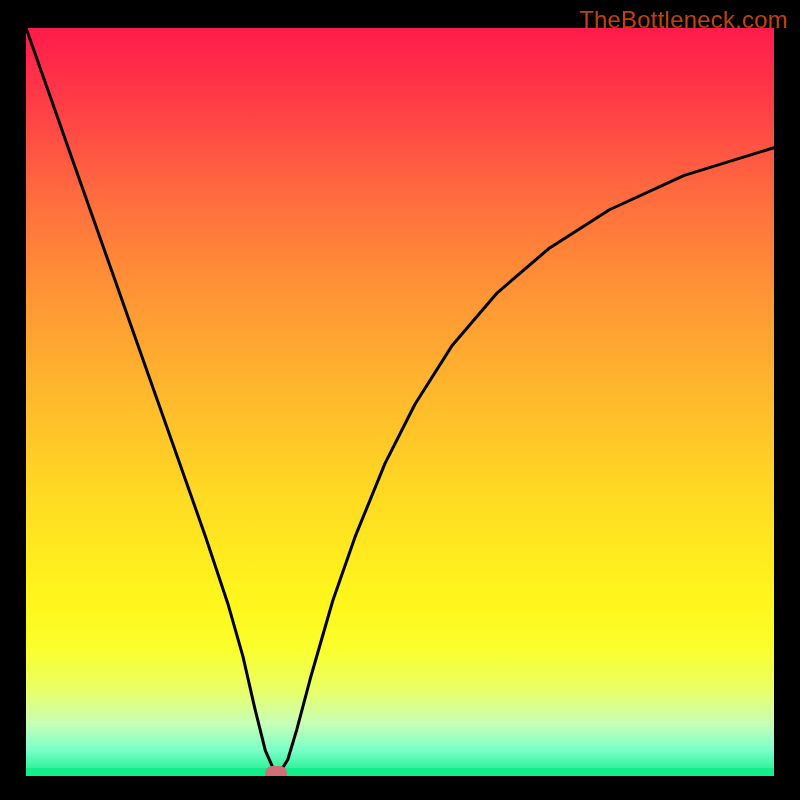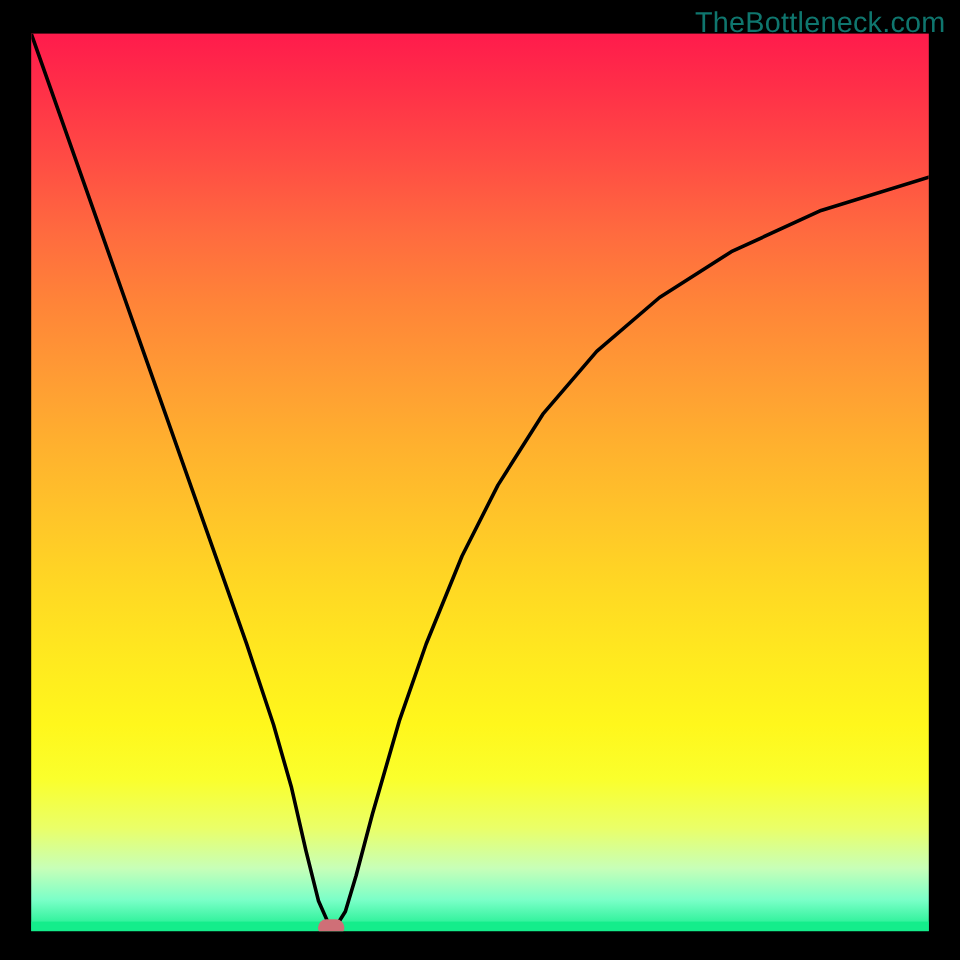--- a/index.html
+++ b/index.html
@@ -14,21 +14,21 @@
   .frame {
     position: relative;
     width: 800px;
     height: 800px;
     background: #000;
   }
   .watermark {
     position: absolute;
     top: 6px;
     right: 12px;
-    color: #0f766e;
+    color: #c2410c;
     font-size: 24px;
     font-weight: 500;
     letter-spacing: 0.2px;
     z-index: 5;
   }
   .plot-area {
     position: absolute;
     left: 26px;
     top: 28px;
     width: 748px;

